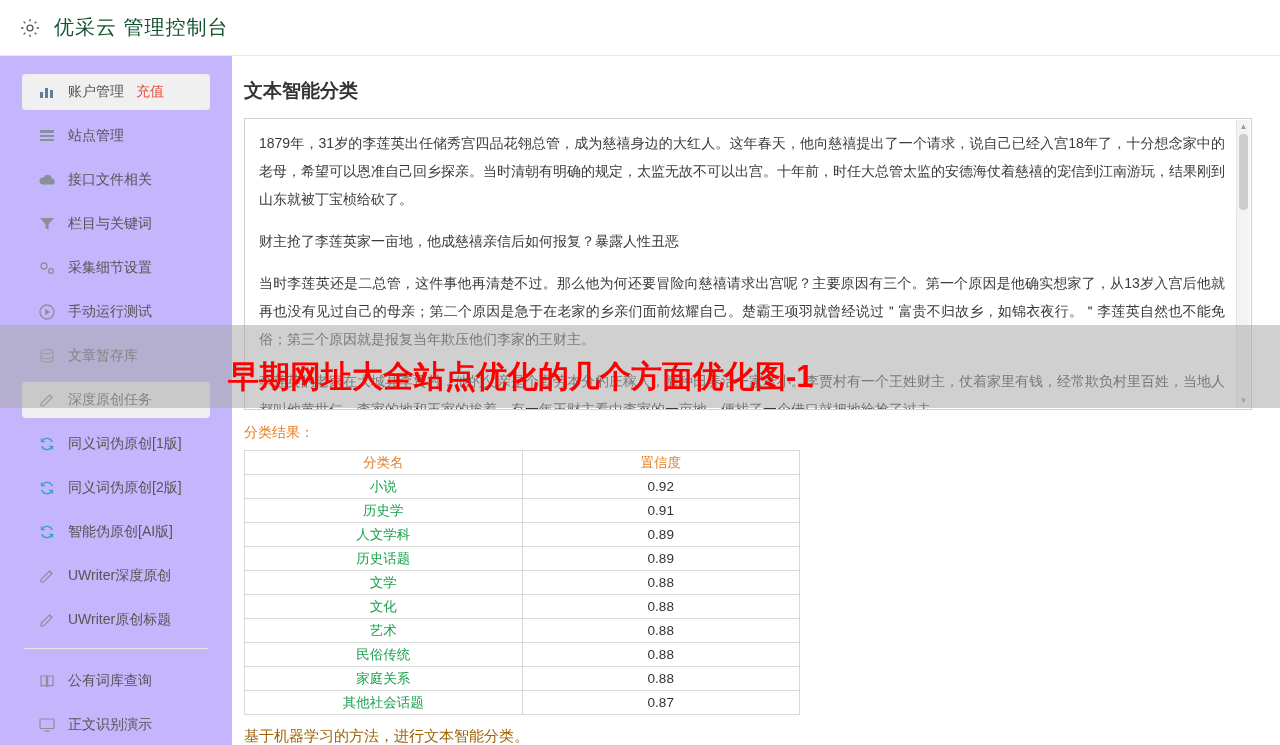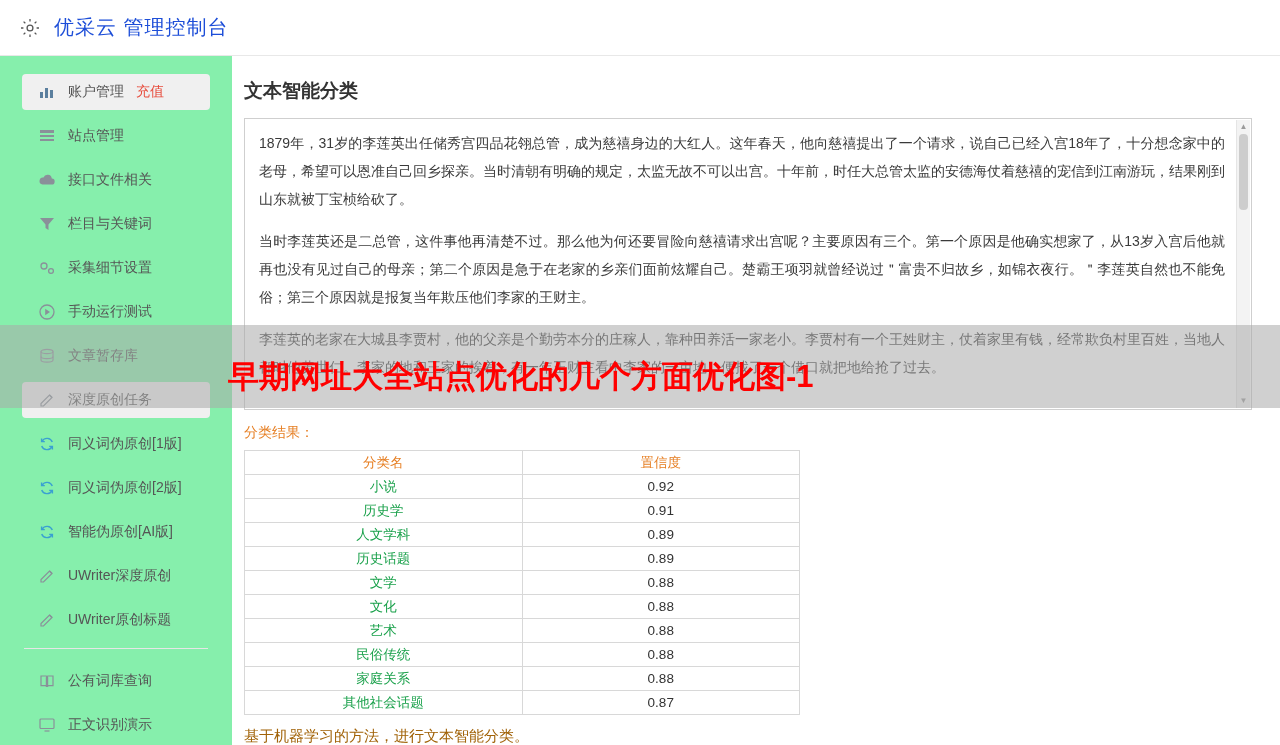--- a/index.html
+++ b/index.html
@@ -30,34 +30,34 @@
     width: 24px;
     height: 24px;
     margin-right: 12px;
     color: #555;
     display: flex;
     align-items: center;
     justify-content: center;
   }
   .topbar .brand {
     font-size: 20px;
-    color: #1d4ed8;
+    color: #14532d;
     letter-spacing: 1px;
   }
   
   .layout {
     display: flex;
     height: 689px;
   }
   .sidebar {
     width: 232px;
     flex: 0 0 232px;
     padding-top: 18px;
     box-sizing: border-box;
-    background: #86efac;
+    background: #c4b5fd;
     position: relative;
   }
   .side-item {
     display: flex;
     align-items: center;
     height: 36px;
     margin: 0 22px 8px 22px;
     padding-left: 16px;
     box-sizing: border-box;
     border-radius: 4px;
@@ -376,20 +376,21 @@
     </div>
 
   </div>
 
   <div class="main">
     <h1 class="page-title">文本智能分类</h1>
 
     <div class="textarea-wrap">
       <div class="textarea-inner">
         <p>1879年，31岁的李莲英出任储秀宫四品花翎总管，成为慈禧身边的大红人。这年春天，他向慈禧提出了一个请求，说自己已经入宫18年了，十分想念家中的老母，希望可以恩准自己回乡探亲。当时清朝有明确的规定，太监无故不可以出宫。十年前，时任大总管太监的安德海仗着慈禧的宠信到江南游玩，结果刚到山东就被丁宝桢给砍了。</p>
+        <p>财主抢了李莲英家一亩地，他成慈禧亲信后如何报复？暴露人性丑恶</p>
         <p>当时李莲英还是二总管，这件事他再清楚不过。那么他为何还要冒险向慈禧请求出宫呢？主要原因有三个。第一个原因是他确实想家了，从13岁入宫后他就再也没有见过自己的母亲；第二个原因是急于在老家的乡亲们面前炫耀自己。楚霸王项羽就曾经说过＂富贵不归故乡，如锦衣夜行。＂李莲英自然也不能免俗；第三个原因就是报复当年欺压他们李家的王财主。</p>
         <p>李莲英的老家在大城县李贾村，他的父亲是个勤劳本分的庄稼人，靠种田养活一家老小。李贾村有一个王姓财主，仗着家里有钱，经常欺负村里百姓，当地人都叫他黄世仁。李家的地和王家的挨着，有一年王财主看中李家的一亩地，便找了一个借口就把地给抢了过去。</p>
 
       </div>
       <div class="scrollbar">
         <div class="scroll-arrow up">▲</div>
         <div class="scroll-thumb"></div>
         <div class="scroll-arrow down">▼</div>
       </div>
     </div>

